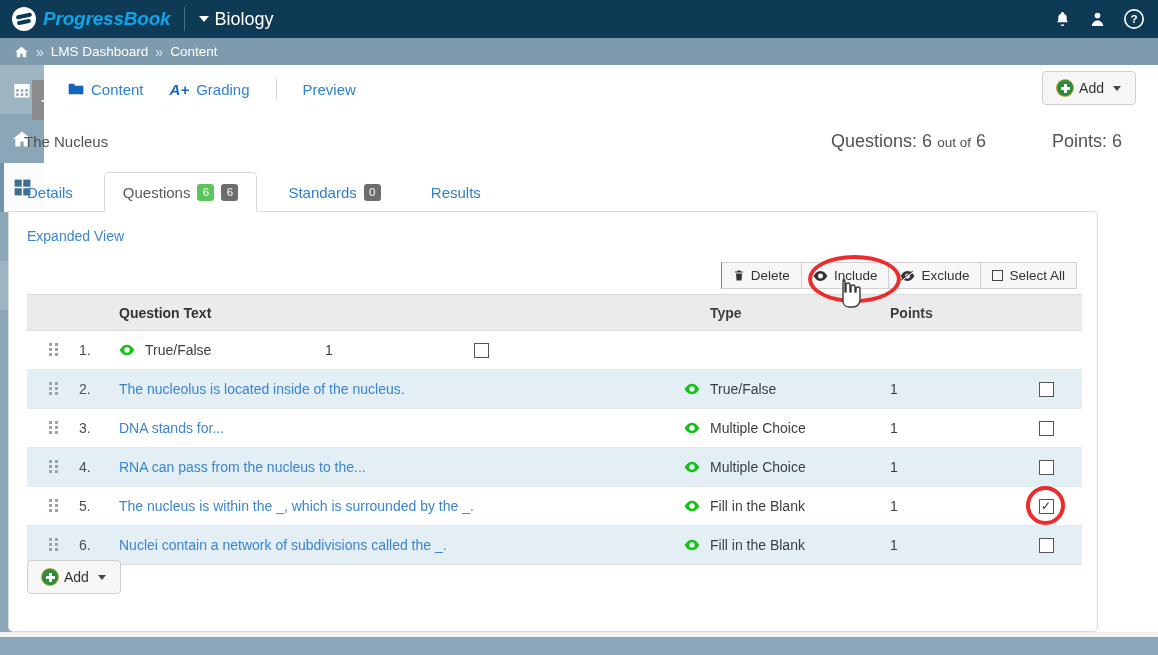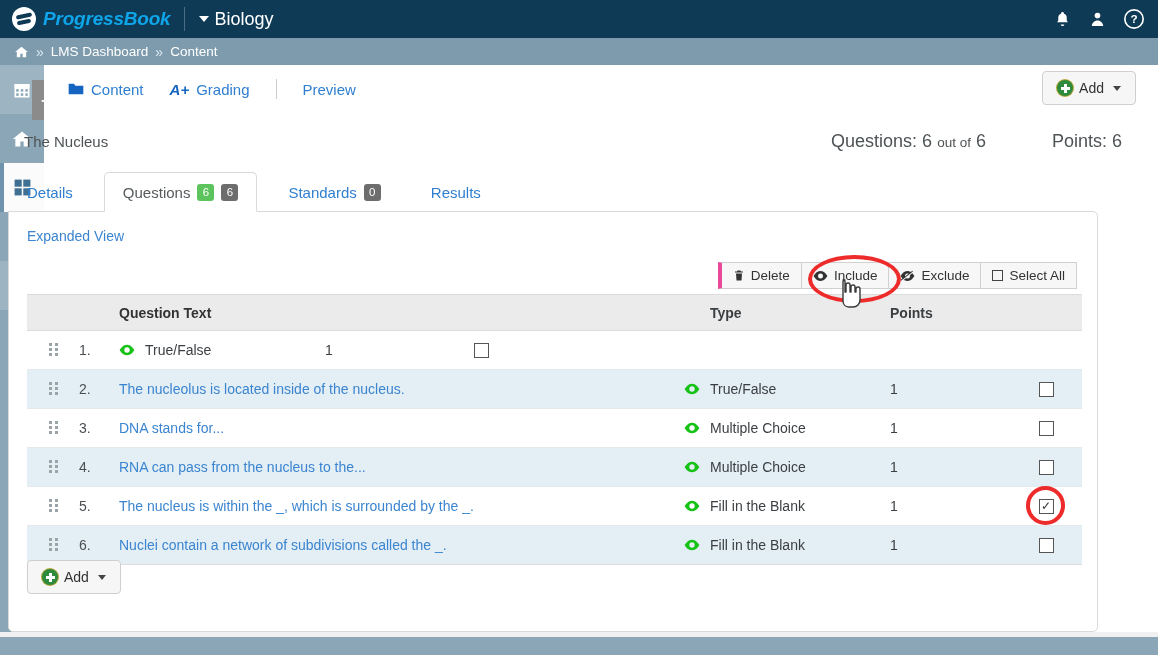--- a/index.html
+++ b/index.html
@@ -167,21 +167,21 @@
   }
 
   .toolbar {
     position:absolute; right:20px; top:50px; display:flex;
   }
   .tb-btn {
     height:27px; padding:0 11px; background:#f7f7f7; border:1px solid #d0d0d0;
     border-left:none; font-size:13.5px; color:#333;
     display:flex; align-items:center; gap:6px; cursor:pointer;
   }
-  .tb-btn:first-child { border-left:4px solid #ec4899; }
+  .tb-btn:first-child { border-left:1px solid #ec4899; }
   .eye-ico { color:#333; display:block; }
   .cbox-ico { width:11px; height:11px; border:1.6px solid #444; display:block; }
 
   
   .annot-ellipse {
     position:absolute; border:4px solid #ee2b2b; border-radius:50%;
     pointer-events:none; z-index:40;
   }
   .cursor-hand { position:absolute; z-index:41; pointer-events:none; }
 

